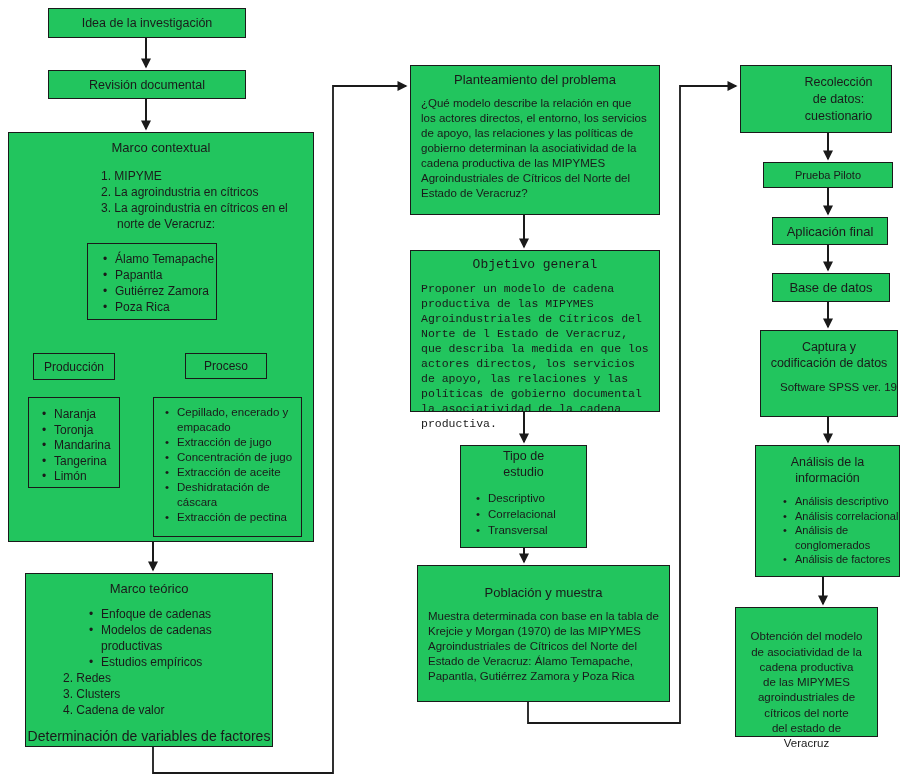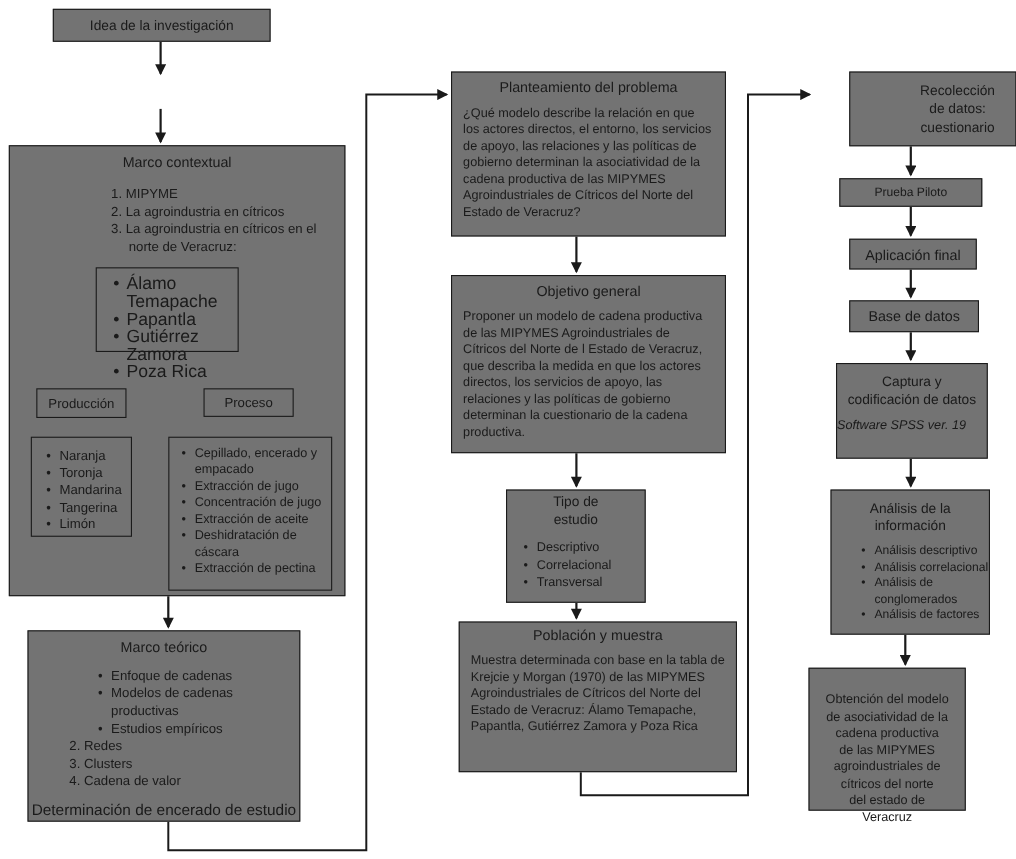--- a/index.html
+++ b/index.html
@@ -3,67 +3,67 @@
 <meta charset="utf-8">
 <style>
   html,body{margin:0;padding:0;background:#ffffff;}
   body{font-family:"Liberation Sans","DejaVu Sans",sans-serif;color:#1a1a1a;}
   .canvas{position:relative;width:924px;height:781px;background:#ffffff;overflow:hidden;}
   svg.connectors{position:absolute;left:0;top:0;width:924px;height:781px;}
   .ar{stroke:#1a1a1a;stroke-width:2;fill:none;}
   .el{stroke:#1a1a1a;stroke-width:1.8;fill:none;}
   .br{stroke:#1a1a1a;stroke-width:2.6;fill:none;}
   .brthin{stroke:#1a1a1a;stroke-width:1.3;fill:none;}
-  .box{position:absolute;box-sizing:border-box;background:#737373;border:1.5px solid #1a1a1a;}
+  .box{position:absolute;box-sizing:border-box;background:#22c55e;border:1.5px solid #1a1a1a;}
   .flexc{display:flex;align-items:center;justify-content:center;text-align:center;}
   .preline{white-space:pre-line;}
   .ttl{text-align:center;font-size:13px;}
   .body-txt{font-size:11.5px;line-height:15px;}
   .list .li{position:relative;line-height:16px;}
   .list .li.bullet{padding-left:13px;}
   .list .li.bullet::before{content:"\2022";position:absolute;left:1px;}
   .list .li.num{padding-left:16px;text-indent:-16px;}
   .list .li.sub{margin-left:25px;}
 
   
   #b-idea{left:48px;top:8px;width:198px;height:30px;font-size:12.5px;}
   #b-revision{left:48px;top:70px;width:198px;height:29px;font-size:12.5px;}
   #b-mcontext{left:8px;top:132px;width:306px;height:410px;padding-top:7px;}
   #mc-list{font-size:12px;padding:13px 4px 0 92px;}
   #b-municipios{left:87px;top:243px;width:130px;height:77px;border-width:1px;}
-  #municipios-list{font-size:16px;padding:7px 0 0 14px;}
+  #municipios-list{font-size:12px;padding:7px 0 0 14px;}
   #b-produccion{left:33px;top:353px;width:82px;height:27px;border-width:1px;font-size:12px;}
   #b-proceso{left:185px;top:353px;width:82px;height:26px;border-width:1px;font-size:12px;}
   #b-fruits{left:28px;top:397px;width:92px;height:91px;border-width:1px;}
   #fruits-list{font-size:12px;padding:9px 0 0 12px;line-height:15.5px;}
   #fruits-list .li{line-height:15.5px;}
   #b-process{left:153px;top:397px;width:149px;height:140px;border-width:1px;}
   #process-list{font-size:11.5px;padding:7px 2px 0 10px;}
   #process-list .li{line-height:15px;}
   #b-mteorico{left:25px;top:573px;width:248px;height:174px;padding-top:7px;}
   #mt-list{font-size:12px;padding:10px 2px 0 37px;}
   #mt-footer{font-size:14px;text-align:center;margin-top:10px;}
 
   
   #b-plant{left:410px;top:65px;width:250px;height:150px;padding:6px 10px;}
-  #b-objetivo{left:410px;top:250px;width:250px;height:162px;padding:6px 10px;}
+  #b-objetivo{left:410px;top:250px;width:250px;height:162px;padding:6px 10px;font-family:Liberation Mono, monospace;}
   .para-ttl{text-align:center;font-size:13px;margin-bottom:9px;}
   #b-tipo{left:460px;top:445px;width:127px;height:103px;padding-top:2px;}
   #tipo-ttl{font-size:12.5px;line-height:16px;}
   #tipo-list{font-size:11.5px;padding:10px 0 0 14px;}
-  #b-poblacion{left:417px;top:565px;width:253px;height:137px;padding:4px 10px;}
+  #b-poblacion{left:417px;top:565px;width:253px;height:137px;padding:19px 10px;}
 
   
-  #b-recoleccion{left:772px;top:65px;width:152px;height:68px;font-size:12.5px;line-height:17px;padding-left:45px;}
+  #b-recoleccion{left:740px;top:65px;width:152px;height:68px;font-size:12.5px;line-height:17px;padding-left:45px;}
   #b-prueba{left:763px;top:162px;width:130px;height:26px;border-width:1px;font-size:11px;}
   #b-aplicacion{left:772px;top:217px;width:116px;height:28px;border-width:1px;font-size:13px;}
   #b-basedatos{left:772px;top:273px;width:118px;height:29px;border-width:1px;font-size:13px;}
   #b-captura{left:760px;top:330px;width:138px;height:87px;padding-top:8px;}
   #captura-ttl{font-size:12.5px;line-height:16px;}
-  #captura-body{font-size:11.5px;text-align:left;margin-top:10px;font-style:italic;}
+  #captura-body{font-size:11.5px;text-align:right;margin-top:10px;}
   #b-analisis{left:755px;top:445px;width:145px;height:132px;padding-top:8px;}
   #analisis-ttl{font-size:12.5px;line-height:16px;margin-bottom:8px;}
   #analisis-list{font-size:11px;padding:0 0 0 26px;}
   #analisis-list .li{line-height:14.5px;}
   #b-obtencion{left:735px;top:607px;width:143px;height:130px;padding-top:6px;font-size:11.5px;line-height:15.3px;text-align:center;}
 </style>
 </head>
 <body>
 
 <div class="canvas">
@@ -94,20 +94,23 @@
     <path class="ar" d="M828 245 V270" marker-end="url(#ah)"></path>
     <path class="ar" d="M828 302 V327" marker-end="url(#ah)"></path>
     <path class="ar" d="M828 417 V442" marker-end="url(#ah)"></path>
     <path class="ar" d="M823 577 V604" marker-end="url(#ah)"></path>
   </svg>
 
   <div class="box flexc" id="b-idea">
     <span>Idea de la investigación</span>
   </div>
 
+  <div class="box flexc" id="b-revision">
+    <span>Revisión documental</span>
+  </div>
 
   <div class="box" id="b-mcontext">
     <div class="ttl">Marco contextual</div>
     <div class="list" id="mc-list">
         <div class="li num">1. MIPYME</div>
         <div class="li num">2. La agroindustria en cítricos</div>
         <div class="li num">3. La agroindustria en cítricos en el norte de Veracruz:</div>
       </div>
   </div>
 
@@ -152,31 +155,31 @@
   <div class="box" id="b-mteorico">
     <div class="ttl">Marco teórico</div>
     <div class="list" id="mt-list">
         <div class="li bullet sub">Enfoque de cadenas</div>
         <div class="li bullet sub">Modelos de cadenas productivas</div>
         <div class="li bullet sub">Estudios empíricos</div>
         <div class="li num">2. Redes</div>
         <div class="li num">3. Clusters</div>
         <div class="li num">4. Cadena de valor</div>
       </div>
-    <div id="mt-footer">Determinación de encerado de estudio</div>
+    <div id="mt-footer">Determinación de variables de factores</div>
   </div>
 
   <div class="box" id="b-plant">
     <div class="para-ttl">Planteamiento del problema</div>
     <div class="body-txt">¿Qué modelo describe la relación en que los actores directos, el entorno, los servicios de apoyo, las relaciones y las políticas de gobierno determinan la asociatividad de la cadena productiva de las MIPYMES Agroindustriales de Cítricos del Norte del Estado de Veracruz?</div>
   </div>
 
   <div class="box" id="b-objetivo">
     <div class="para-ttl">Objetivo general</div>
-    <div class="body-txt">Proponer un modelo de cadena productiva de las MIPYMES Agroindustriales de Cítricos del Norte de l Estado de Veracruz, que describa la medida en que los actores directos, los servicios de apoyo, las relaciones y las políticas de gobierno determinan la cuestionario de la cadena productiva.</div>
+    <div class="body-txt">Proponer un modelo de cadena productiva de las MIPYMES Agroindustriales de Cítricos del Norte de l Estado de Veracruz, que describa la medida en que los actores directos, los servicios de apoyo, las relaciones y las políticas de gobierno documental la asociatividad de la cadena productiva.</div>
   </div>
 
   <div class="box" id="b-tipo">
     <div class="ttl preline" id="tipo-ttl">Tipo de
 estudio</div>
     <div class="list" id="tipo-list">
         <div class="li bullet">Descriptivo</div>
         <div class="li bullet">Correlacional</div>
         <div class="li bullet">Transversal</div>
       </div>

